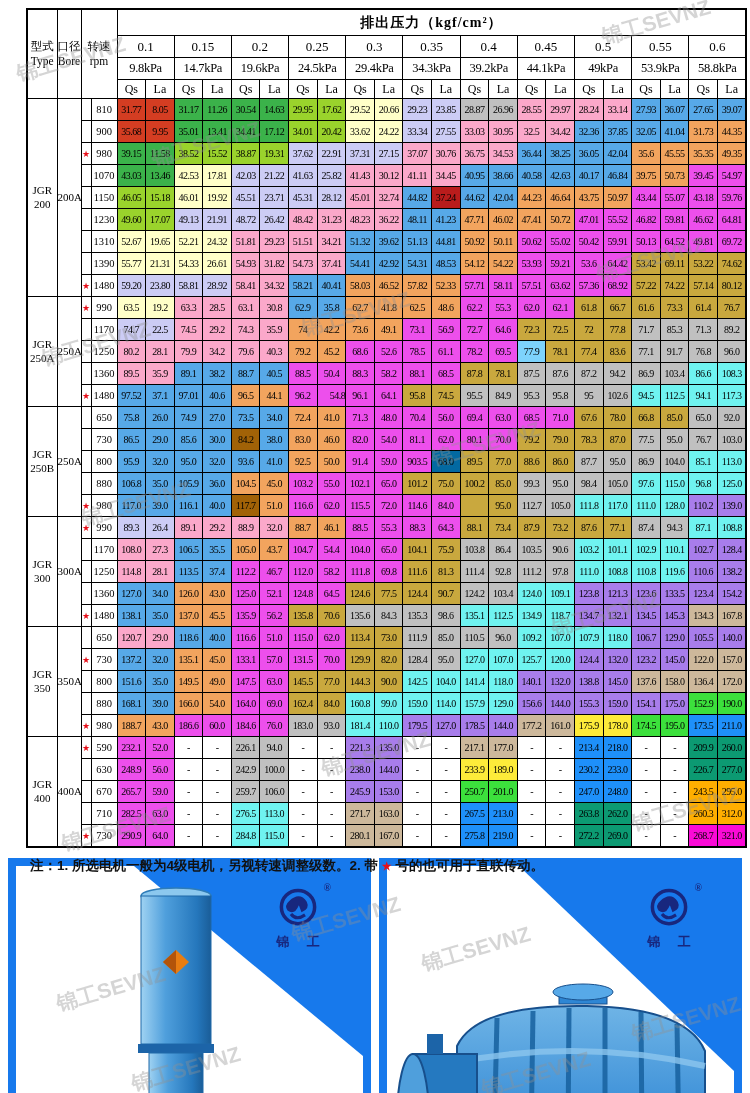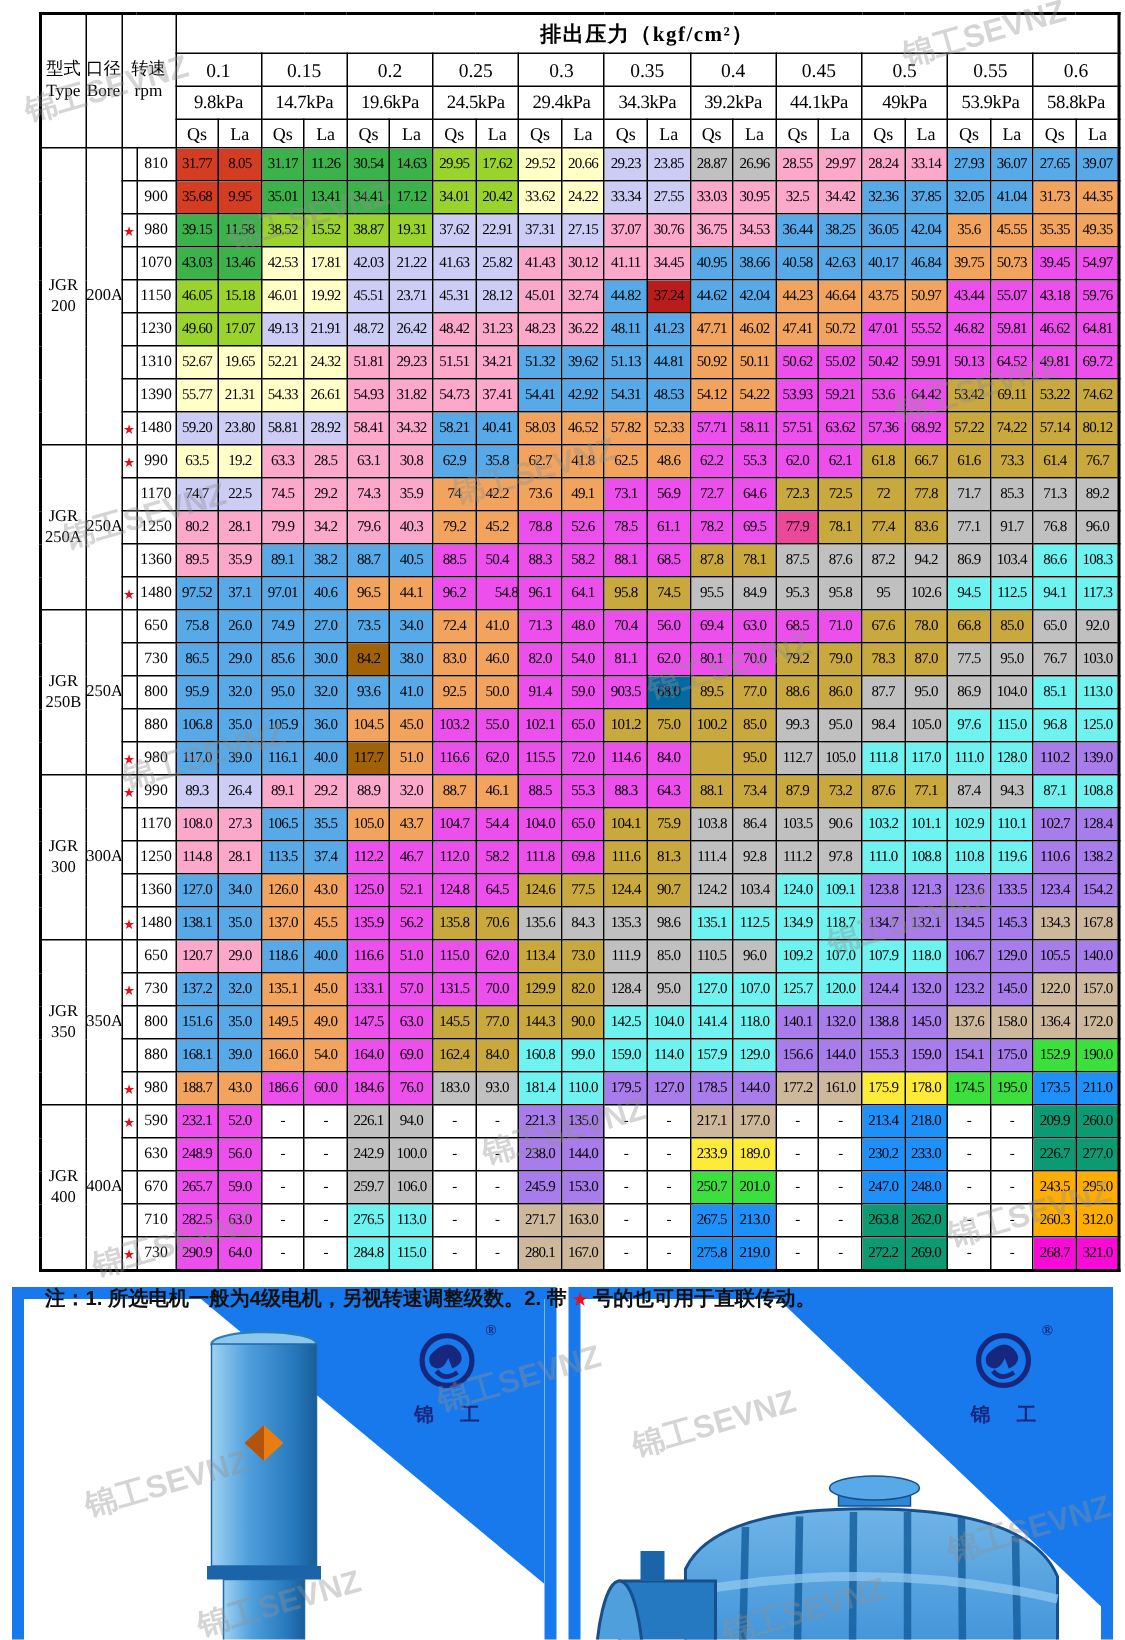--- a/index.html
+++ b/index.html
@@ -442,27 +442,27 @@
         <td class="star"></td>
         <td class="rpm">1250</td>
         <td class="val" style="background-color: rgb(251, 168, 202);">80.2</td>
         <td class="val" style="background-color: rgb(251, 168, 202);">28.1</td>
         <td class="val" style="background-color: rgb(251, 168, 202);">79.9</td>
         <td class="val" style="background-color: rgb(251, 168, 202);">34.2</td>
         <td class="val" style="background-color: rgb(251, 168, 202);">79.6</td>
         <td class="val" style="background-color: rgb(251, 168, 202);">40.3</td>
         <td class="val" style="background-color: rgb(242, 164, 94);">79.2</td>
         <td class="val" style="background-color: rgb(242, 164, 94);">45.2</td>
-        <td class="val" style="background-color: rgb(237, 79, 236);">78.8</td>
+        <td class="val" style="background-color: rgb(237, 79, 236);">68.6</td>
         <td class="val" style="background-color: rgb(237, 79, 236);">52.6</td>
         <td class="val" style="background-color: rgb(237, 79, 236);">78.5</td>
         <td class="val" style="background-color: rgb(237, 79, 236);">61.1</td>
         <td class="val" style="background-color: rgb(237, 79, 236);">78.2</td>
         <td class="val" style="background-color: rgb(237, 79, 236);">69.5</td>
-        <td class="val" style="background-color: #ec4899;">77.9</td>
+        <td class="val" style="background-color: #7dd3fc;">77.9</td>
         <td class="val" style="background-color: rgb(201, 168, 62);">78.1</td>
         <td class="val" style="background-color: rgb(201, 168, 62);">77.4</td>
         <td class="val" style="background-color: rgb(201, 168, 62);">83.6</td>
         <td class="val" style="background-color: rgb(192, 192, 192);">77.1</td>
         <td class="val" style="background-color: rgb(192, 192, 192);">91.7</td>
         <td class="val" style="background-color: rgb(192, 192, 192);">76.8</td>
         <td class="val" style="background-color: rgb(192, 192, 192);">96.0</td>
       </tr>
       <tr>
         <td class="star"></td>

